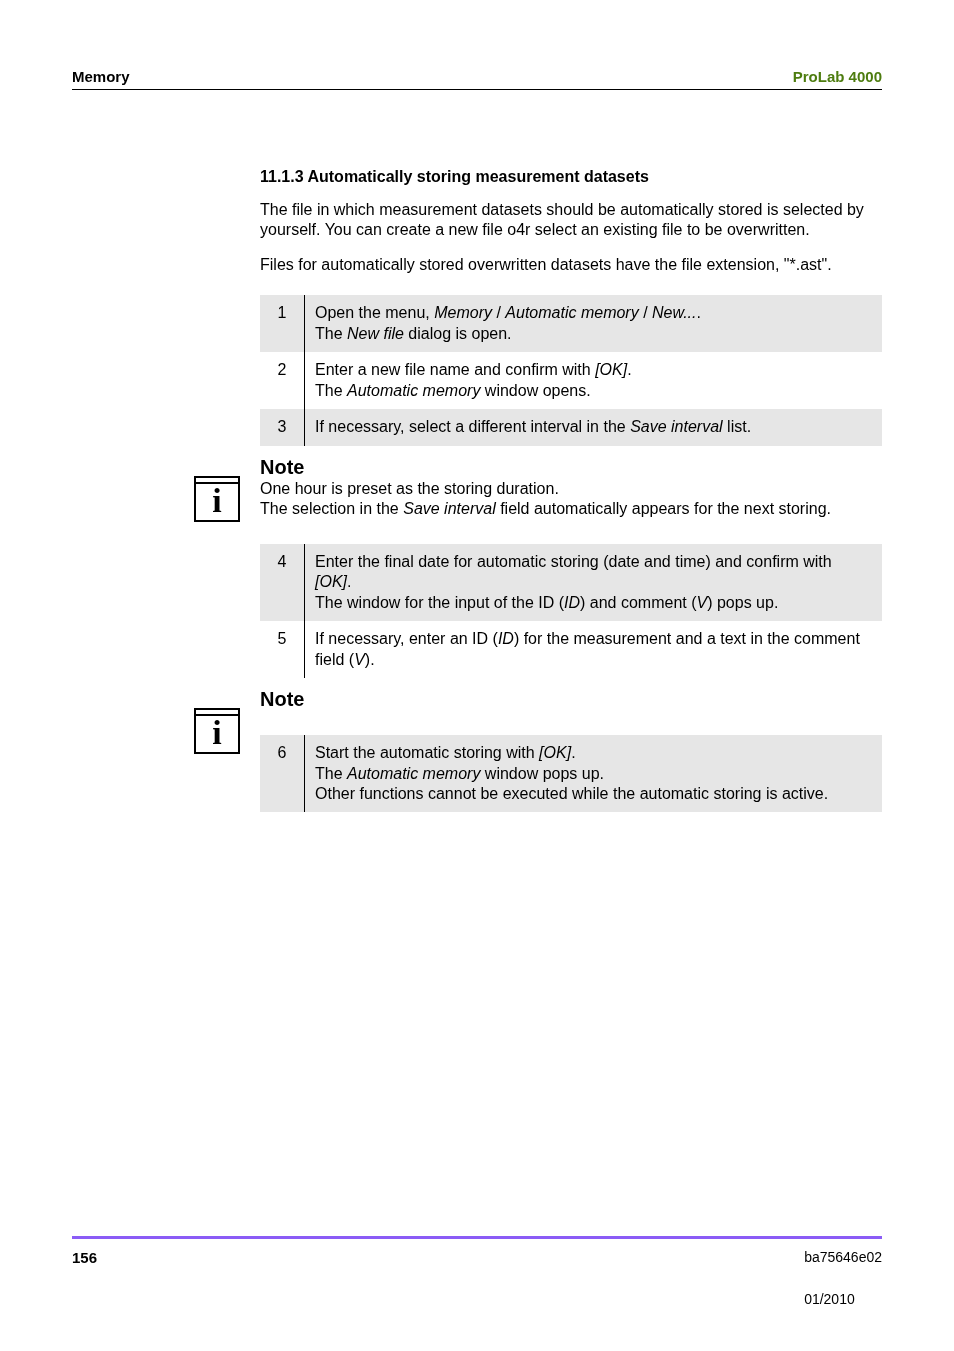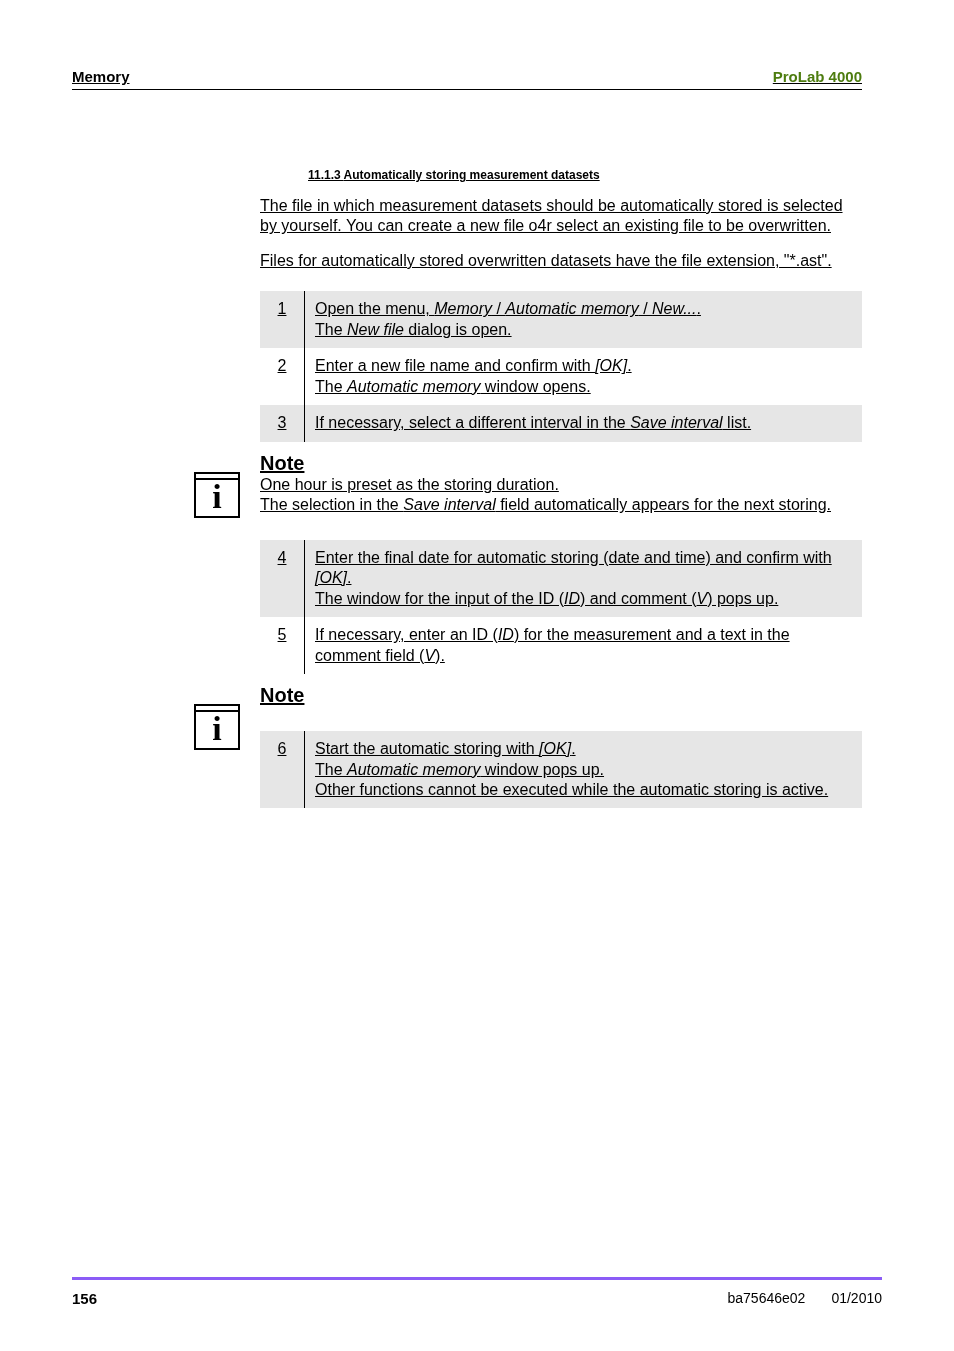--- a/index.html
+++ b/index.html
@@ -7,22 +7,21 @@
     padding: 0;
     background: #ffffff;
     font-family: Arial, Helvetica, sans-serif;
     color: #000000;
   }
   .page {
     width: 954px;
     height: 1351px;
     position: relative;
     box-sizing: border-box;
-    padding: 68px 92px 40px 72px;
-    text-decoration: underline;
+    padding: 68px 72px 40px 72px;
   }
   .header {
     display: flex;
     justify-content: space-between;
     align-items: baseline;
     border-bottom: 1.2px solid #000;
     padding-bottom: 4px;
   }
   .header-left {
     font-size: 15px;
@@ -32,24 +31,23 @@
   .header-right {
     font-size: 15px;
     font-weight: bold;
     color: #4d7c0f;
   }
   .content {
     margin-left: 188px;
     margin-top: 78px;
   }
   .section-heading {
-    font-size: 12px;
+    font-size: 16px;
     font-weight: bold;
     margin-bottom: 14px;
-    margin-left: 48px;
   }
   .para {
     font-size: 16px;
     line-height: 1.28;
     margin-bottom: 14px;
   }
   .para-note {
     font-size: 16px;
     line-height: 1.28;
   }
@@ -130,20 +128,21 @@
     justify-content: space-between;
     font-size: 14px;
   }
   .footer-left {
     font-weight: bold;
     font-size: 15px;
   }
   .footer-right {
     display: flex;
     gap: 26px;
+    flex-direction: column;
   }
 </style>
 </head>
 <body>
 
 <div class="page">
 
   <div class="header">
     <div class="header-left">Memory</div>
     <div class="header-right">ProLab 4000</div>

